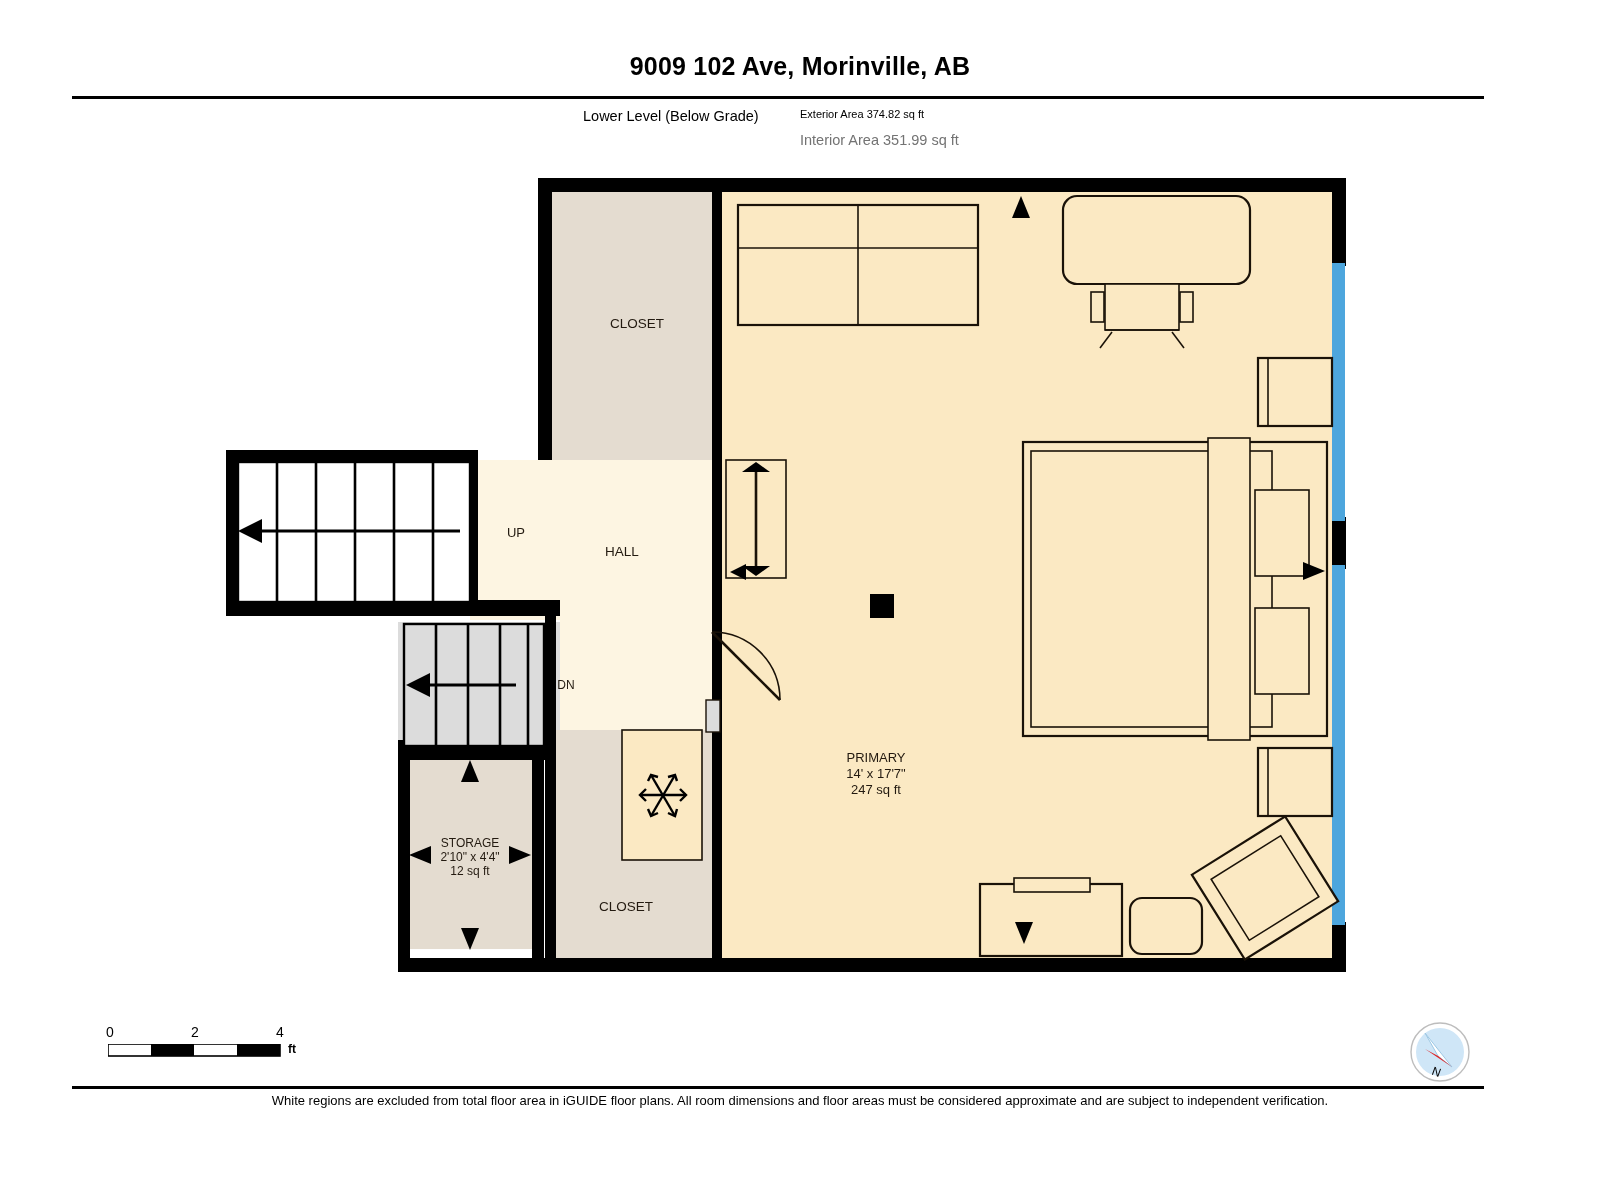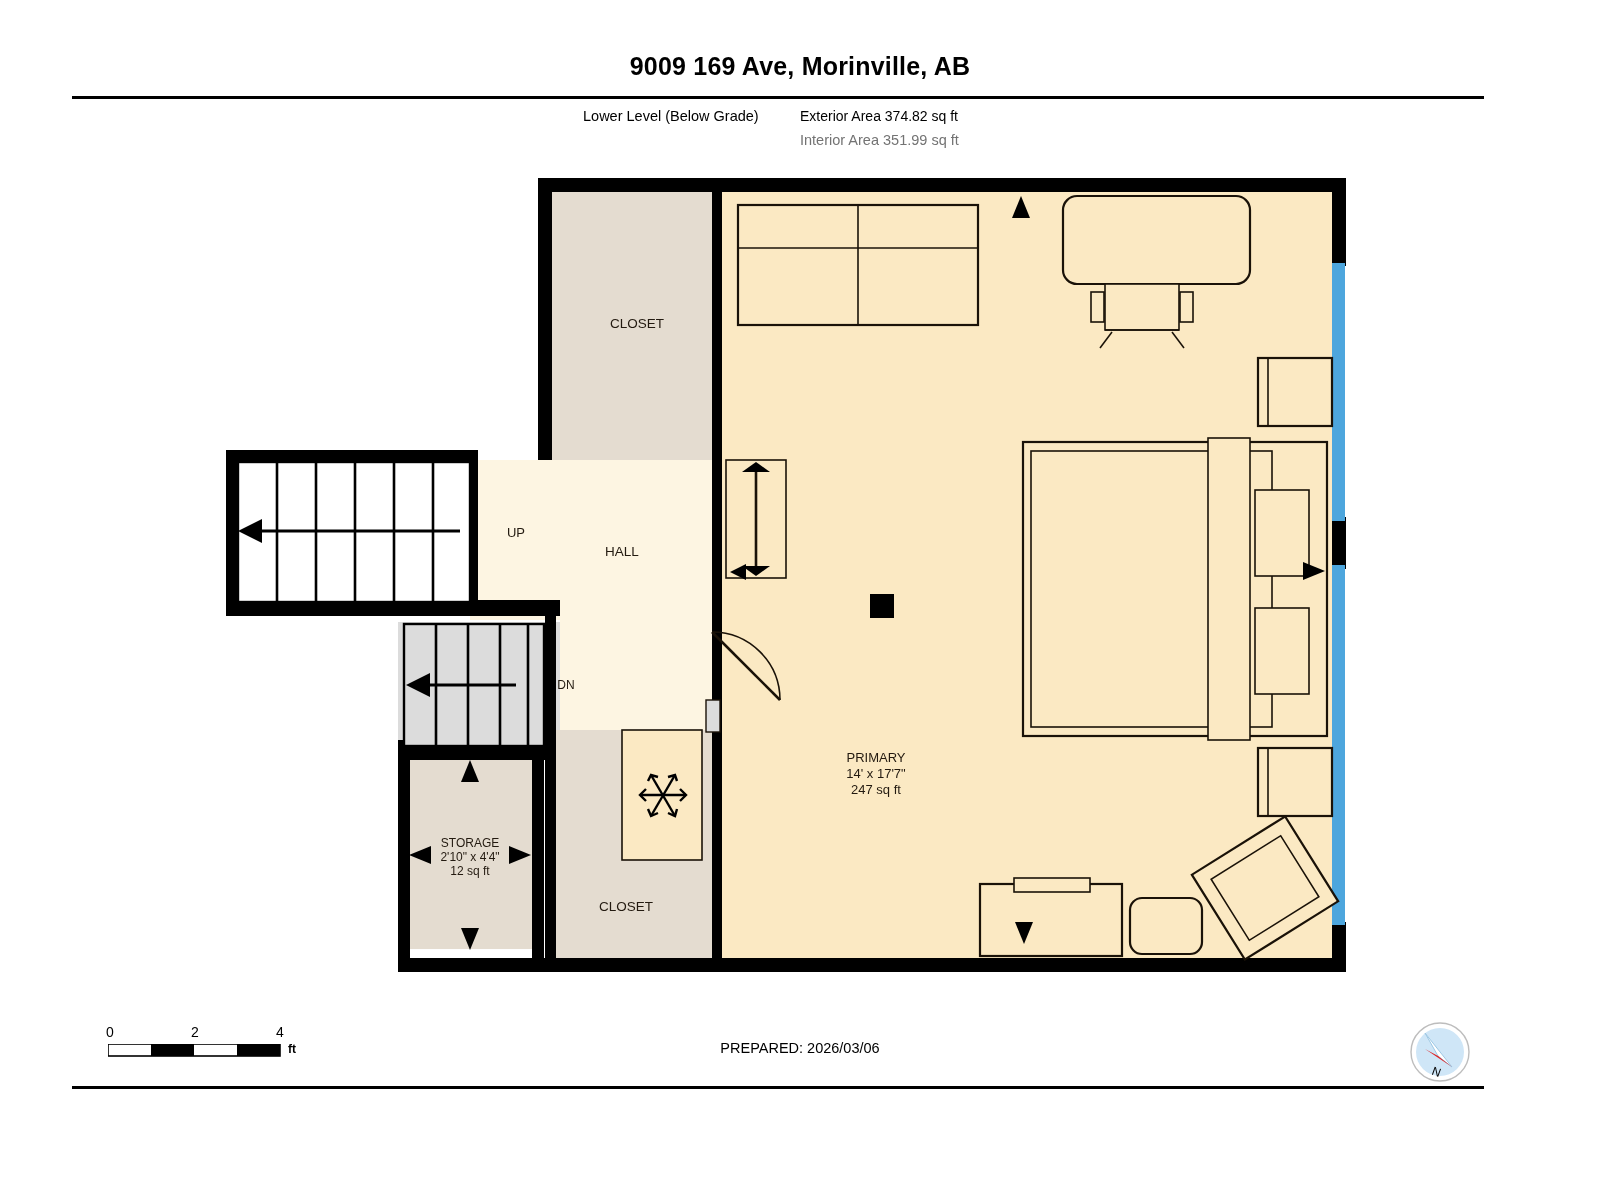--- a/index.html
+++ b/index.html
@@ -34,21 +34,21 @@
   .subhead {
     position: absolute;
     left: 583px; top: 108px;
     font-size: 14.5px;
     font-weight: normal;
     color: #000;
   }
   .area-ext {
     position: absolute;
     left: 800px; top: 108px;
-    font-size: 14px; color: #000;
+    font-size: 11px; color: #000;
   }
   .area-int {
     position: absolute;
     left: 800px; top: 132px;
     font-size: 14.5px; color: #737373;
   }
 
   
   #plan { position: absolute; left: 0; top: 0; }
 
@@ -85,21 +85,21 @@
     left: 1432px; top: 1065px;
     font-size: 12px; color: #000;
     transform: rotate(20deg);
   }
 </style>
 </head>
 <body>
 
 <div id="page">
 
-  <div class="title">9009 169 Ave, Morinville, AB</div>
+  <div class="title">9009 102 Ave, Morinville, AB</div>
   <div class="rule-top"></div>
   <div class="subhead">Lower Level (Below Grade)</div>
   <div class="area-ext">Exterior Area 374.82 sq ft</div>
   <div class="area-int">Interior Area 351.99 sq ft</div>
 
   <svg id="plan" width="1600" height="1200" viewBox="0 0 1600 1200">
     <defs>
       <style>
         .wall  { fill:#000; }
         .room  { fill:#fbe9c3; }
@@ -302,25 +302,25 @@
     <div class="scale-num" style="left:95px; top:0;">2</div>
     <div class="scale-num" style="left:180px; top:0;">4</div>
     <svg width="200" height="16" style="position:absolute; left:8px; top:20px;">
       <rect x="0" y="0" width="172" height="12" fill="#fff" stroke="#000" stroke-width="1.6"></rect>
       <rect x="43" y="0" width="43" height="12" fill="#000"></rect>
       <rect x="129" y="0" width="43" height="12" fill="#000"></rect>
     </svg>
     <div class="scale-unit">ft</div>
   </div>
 
-  <div class="prepared">PREPARED: 2026/03/06</div>
 
   <svg width="80" height="80" style="position:absolute; left:1400px; top:1012px;">
     <circle cx="40" cy="40" r="29" fill="#ffffff" stroke="#bdbdbd" stroke-width="1.4"></circle>
     <circle cx="40" cy="40" r="24" fill="#cfe6f7"></circle>
     <polygon points="25,21 52,55 38,44" fill="#ffffff" stroke="#9ec8e4" stroke-width="1"></polygon>
     <polygon points="52,55 25,37 38,44" fill="#e02020"></polygon>
   </svg>
   <div class="compass-label">N</div>
 
   <div class="rule-bot"></div>
+  <div class="disclaimer">White regions are excluded from total floor area in iGUIDE floor plans. All room dimensions and floor areas must be considered approximate and are subject to independent verification.</div>
 
 </div>
 
 </body></html>

